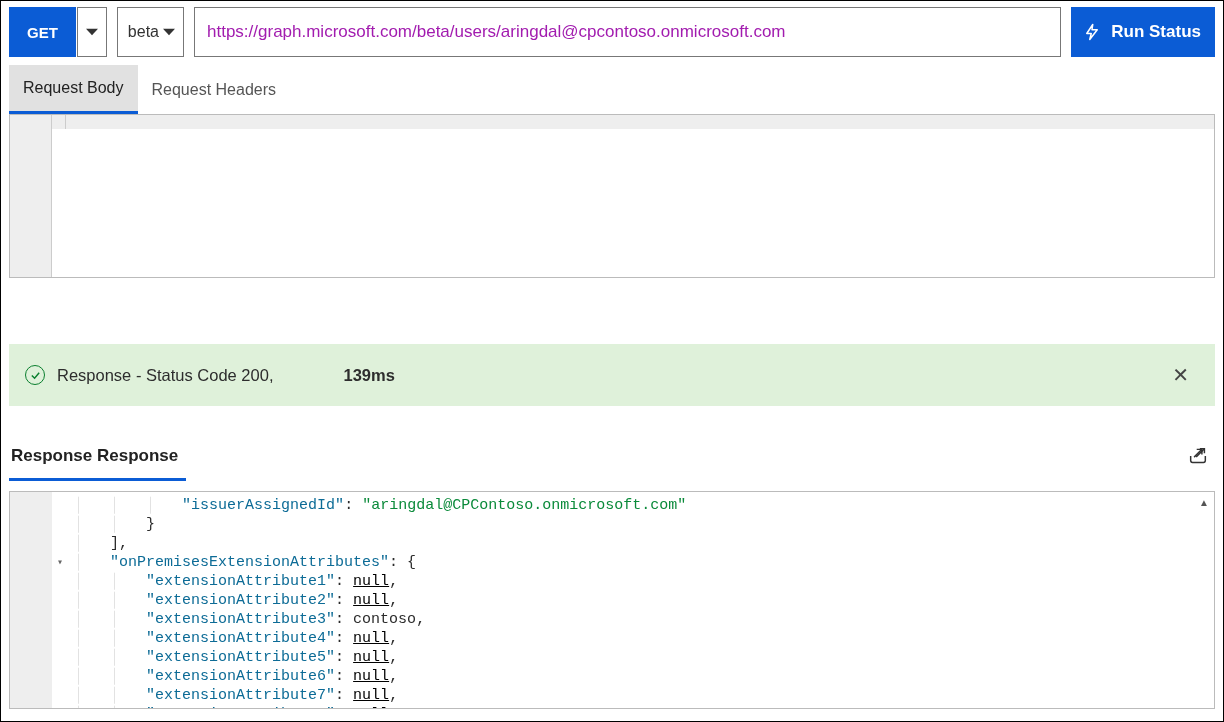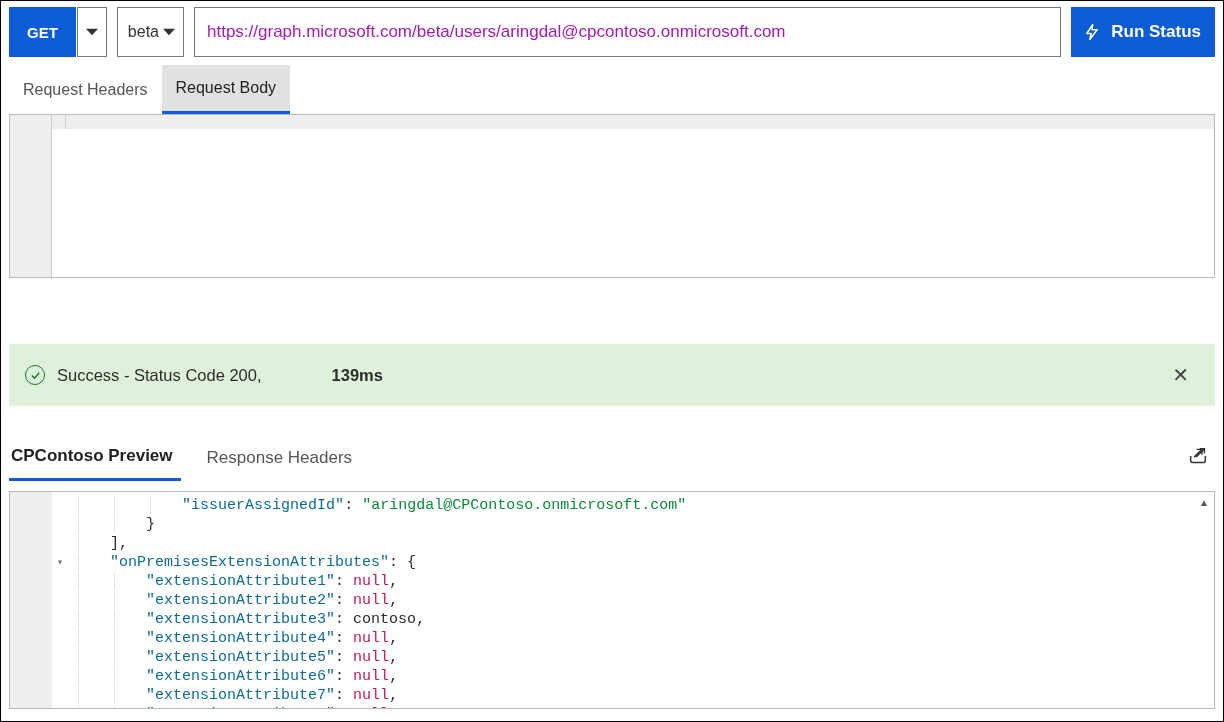--- a/index.html
+++ b/index.html
@@ -227,21 +227,21 @@
       position: absolute;
       right: 3px;
       top: 3px;
       width: 14px; height: 14px;
       display: flex; align-items: center; justify-content: center;
       color: #555;
       font-size: 10px;
     }
     .json-key      { color: #0c6b96; }
     .json-str      { color: #0a8a3a; }
-    .json-null     { color: #be185d; }
+    .json-null     { color: #000000; text-decoration: underline; }
     .json-plain    { color: #2b2b2b; }
 
     .fold-caret {
       position: absolute;
       left: -17px;
       font-size: 10px;
       color: #666;
     }
     .guide-pipe {
       color: #e2e2e2;
@@ -268,51 +268,50 @@
 
   <button class="run-btn">
     <svg viewBox="0 0 24 24">
       <path d="M13 2 L5 14 H11 L9 22 L19 9 H12 Z" fill="none" stroke="#fff" stroke-width="2" stroke-linejoin="round"></path>
     </svg>
     <span>Run Status</span>
   </button>
 </div>
 
 <div class="request-tabs">
+  <button class="tab active">Request Body</button>
   <button class="tab">Request Headers</button>
-  <button class="tab active">Request Body</button>
 </div>
 
 <div class="request-editor">
   <div class="editor-gutter"></div>
   <div class="editor-body">
     <div class="editor-top-row">
       <div class="editor-minibar"></div>
       <div class="editor-top-strip"></div>
     </div>
   </div>
 </div>
 
 <div class="status-banner">
   <span class="check-icon">
     <svg viewBox="0 0 12 12">
         <path d="M2 6 L5 9 L10 3" fill="none" stroke-width="1.6"></path>
       </svg>
   </span>
-  <span>Success - Status Code 200,</span>
+  <span>Response - Status Code 200,</span>
   <span class="status-time">139ms</span>
   <span class="status-spacer"></span>
   <button class="status-close">
     <span>✕</span>
   </button>
 </div>
 
 <div class="response-tabs">
-  <button class="tab active">CPContoso Preview</button>
-  <button class="tab">Response Headers</button>
+  <button class="tab active">Response Response</button>
   <button class="share-btn">
     <svg viewBox="0 0 24 24">
       <path d="M4 12 v5 a2 2 0 0 0 2 2 h12 a2 2 0 0 0 2 -2 v-5" stroke-width="1.6"></path>
       <path d="M12 3 v12 M12 3 l4 4 M12 3 l-4 4" stroke-width="1.6" transform="rotate(45 12 9)"></path>
       <path d="M5 14 C 9 6, 15 6, 19 14" stroke-width="0" fill="none"></path>
       <path d="M14 4 l5 0 l0 5" stroke-width="1.6"></path>
       <path d="M19 4 L10 13" stroke-width="1.6"></path>
       <path d="M6 9 v9 h11" stroke-width="0"></path>
     </svg>
   </button>

